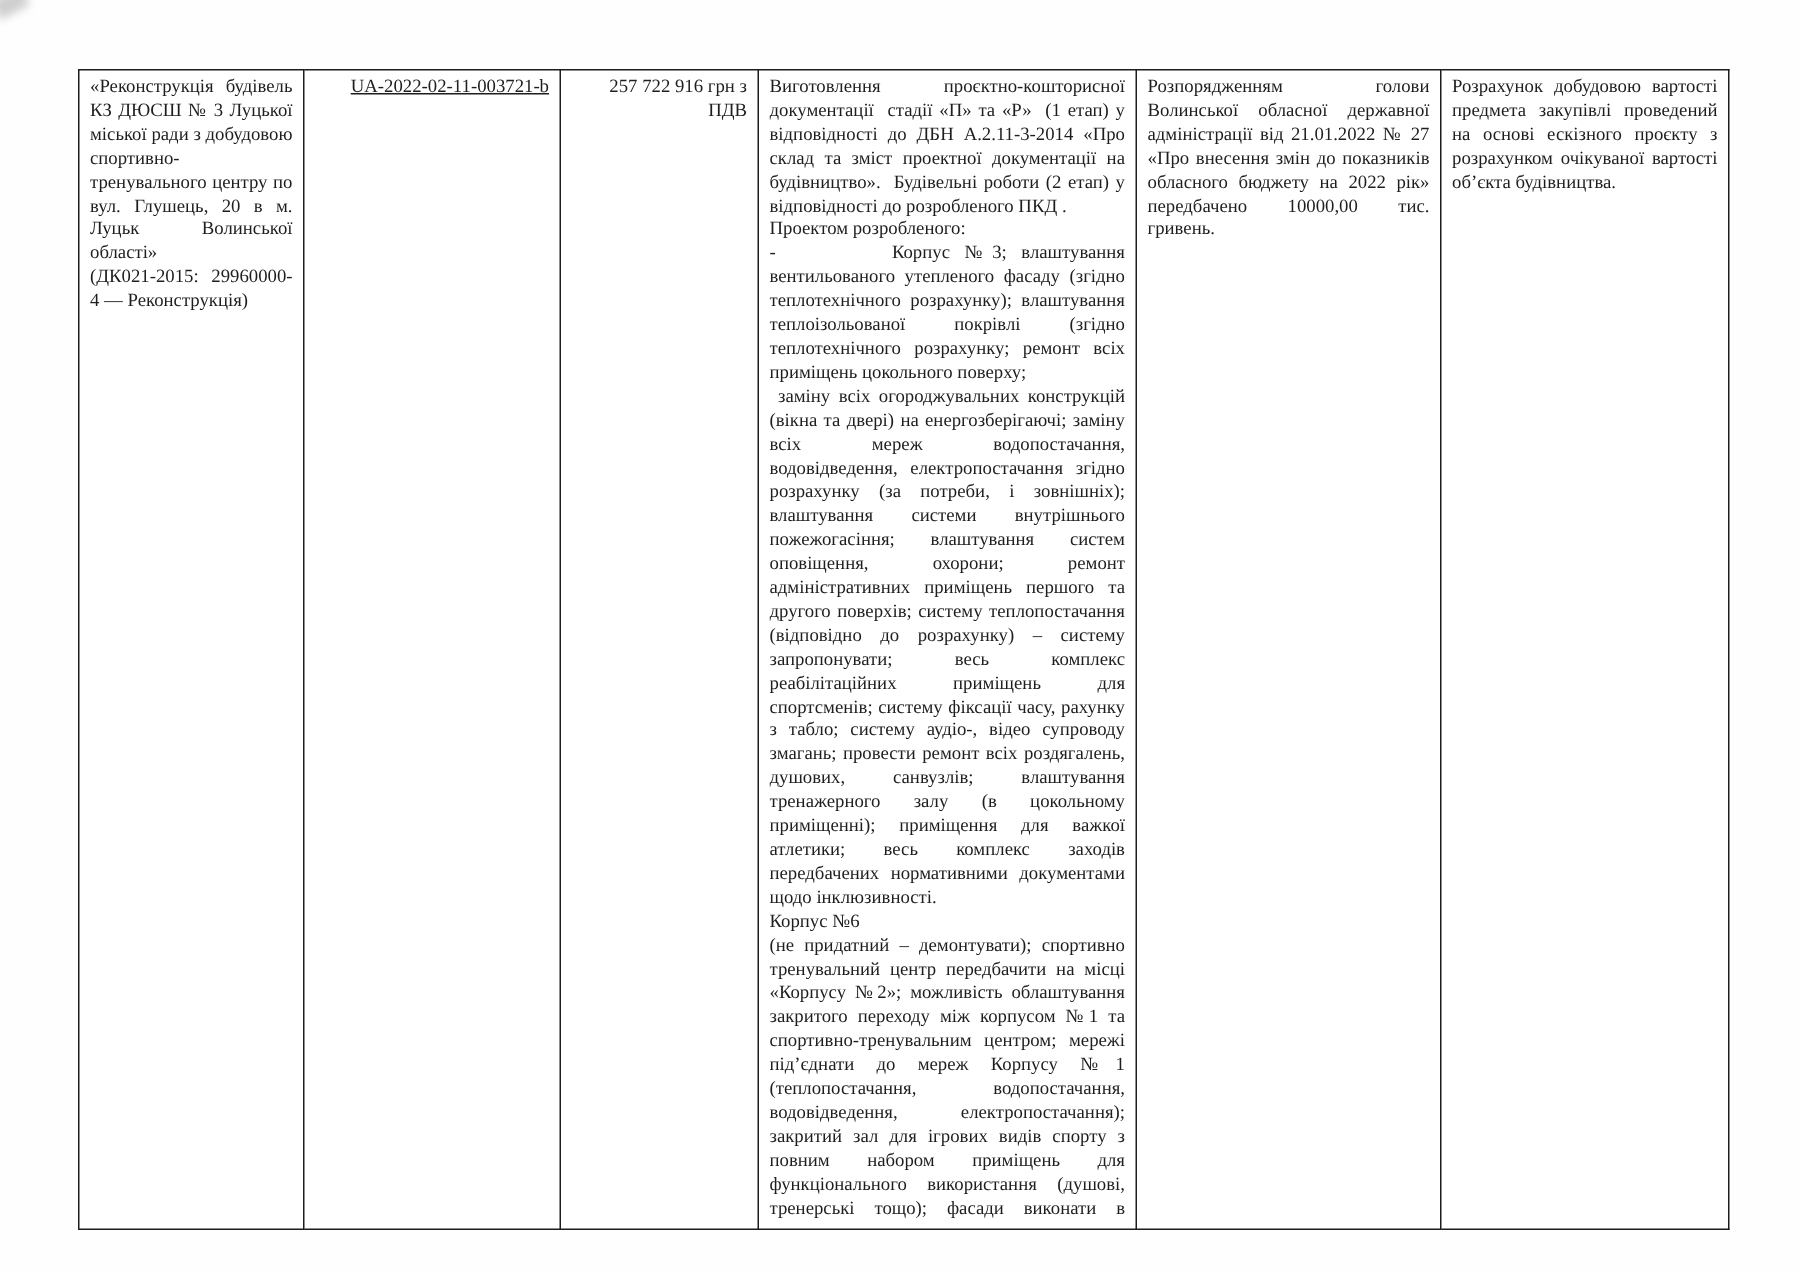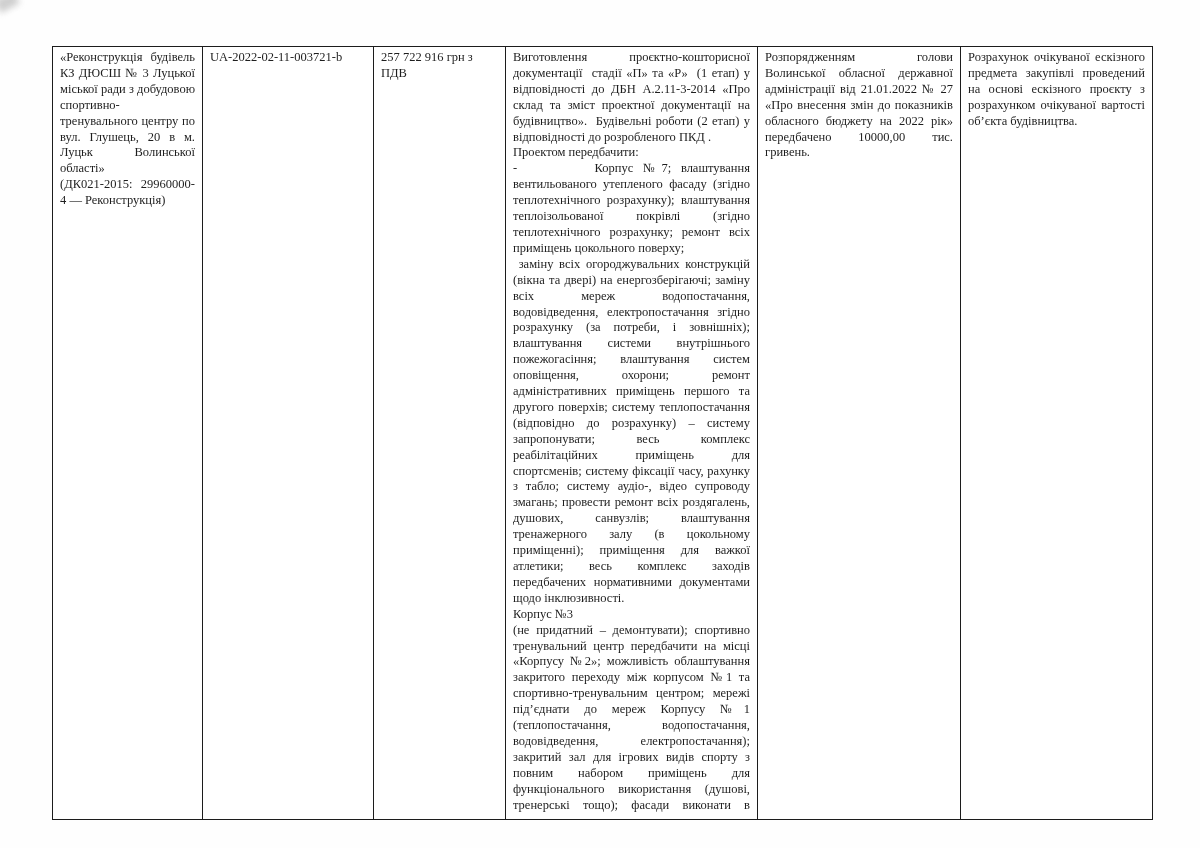--- a/index.html
+++ b/index.html
@@ -48,22 +48,22 @@
     overflow: hidden;
   }
   col.w1 { width: 150px; }
   col.w2 { width: 171px; }
   col.w3 { width: 132px; }
   col.w4 { width: 252px; }
   col.w5 { width: 203px; }
   col.w6 { width: 192px; }
 
   td.cell-name   { text-align: justify; }
-  td.cell-tender { vertical-align: middle; text-align: left; }
-  td.cell-amount { text-align: left; padding-top: 6px; }
+  td.cell-tender { vertical-align: middle; text-align: right; text-decoration: underline; }
+  td.cell-amount { text-align: right; padding-top: 6px; }
   td.cell-desc   { text-align: justify; padding: 2px 5px 0 6px; }
   td.cell-fund   { text-align: justify; padding-top: 5px; }
   td.cell-just   { text-align: justify; padding-top: 5px; }
 
   .desc-clip { height: 766px; overflow: hidden; }
 
   p { margin: 0; }
   .pre { white-space: pre-wrap; text-align: justify; }
 </style>
 </head>
@@ -93,32 +93,32 @@
           <p>UA-2022-02-11-003721-b</p>
         </td>
 
         <td class="cell-amount">
           <p>257 722 916  грн з ПДВ</p>
         </td>
 
         <td class="cell-desc">
           <div class="desc-clip">
             <p class="pre">Виготовлення проєктно-кошторисної документації  стадії «П» та «Р»  (1 етап) у відповідності до ДБН А.2.11-3-2014 «Про склад та зміст проектної документації на будівництво».  Будівельні роботи (2 етап) у відповідності до розробленого ПКД .</p>
-            <p class="pre">Проектом передбачити:</p>
-            <p class="pre">-        Корпус №7; влаштування вентильованого утепленого фасаду (згідно теплотехнічного розрахунку); влаштування теплоізольованої покрівлі (згідно теплотехнічного розрахунку; ремонт всіх приміщень цокольного поверху;</p>
+            <p class="pre">Проектом розробленого:</p>
+            <p class="pre">-        Корпус №3; влаштування вентильованого утепленого фасаду (згідно теплотехнічного розрахунку); влаштування теплоізольованої покрівлі (згідно теплотехнічного розрахунку; ремонт всіх приміщень цокольного поверху;</p>
             <p class="pre"> заміну всіх огороджувальних конструкцій (вікна та двері) на енергозберігаючі; заміну всіх мереж водопостачання, водовідведення, електропостачання згідно розрахунку (за потреби, і зовнішніх); влаштування системи внутрішнього пожежогасіння; влаштування систем оповіщення, охорони; ремонт адміністративних приміщень першого та другого поверхів; систему теплопостачання (відповідно до розрахунку) – систему запропонувати; весь комплекс реабілітаційних приміщень для спортсменів; систему фіксації часу, рахунку з табло; систему аудіо-, відео супроводу змагань; провести ремонт всіх роздягалень, душових, санвузлів; влаштування тренажерного залу (в цокольному приміщенні); приміщення для важкої атлетики; весь комплекс заходів передбачених нормативними документами щодо інклюзивності.</p>
-            <p class="pre">Корпус №3</p>
+            <p class="pre">Корпус №6</p>
             <p class="pre">(не придатний – демонтувати); спортивно тренувальний центр передбачити на місці «Корпусу №2»; можливість облаштування закритого переходу між корпусом №1 та спортивно-тренувальним центром; мережі під’єднати до мереж Корпусу №1 (теплопостачання, водопостачання, водовідведення, електропостачання); закритий зал для ігрових видів спорту з повним набором приміщень для функціонального використання (душові, тренерські тощо); фасади виконати в одному стилі з Корпусом №1; весь комплекс заходів, передбачених нормативними документами щодо</p>
           </div>
         </td>
 
         <td class="cell-fund">
           <p>Розпорядженням голови Волинської обласної державної адміністрації від 21.01.2022 № 27 «Про внесення змін до показників обласного бюджету на 2022 рік» передбачено 10000,00 тис. гривень.</p>
         </td>
 
         <td class="cell-just">
-          <p>Розрахунок очікуваної ескізного предмета закупівлі проведений на основі ескізного проєкту з розрахунком очікуваної вартості об’єкта будівництва.</p>
+          <p>Розрахунок добудовою вартості предмета закупівлі проведений на основі ескізного проєкту з розрахунком очікуваної вартості об’єкта будівництва.</p>
         </td>
 
       </tr>
     </tbody>
   </table>
 </div>
 
 </body></html>

